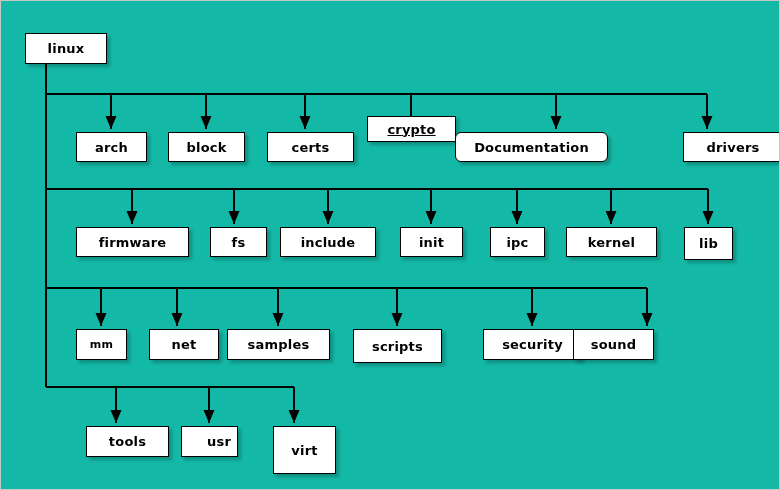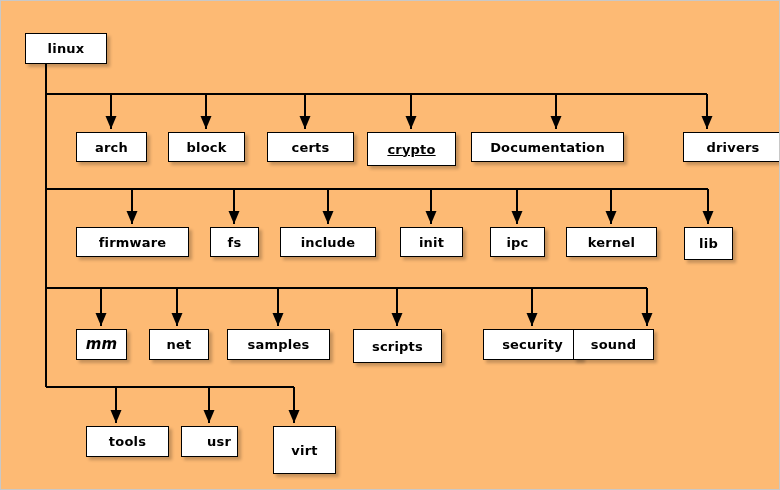--- a/index.html
+++ b/index.html
@@ -8,21 +8,21 @@
     padding: 0;
     background: #ffffff;
   }
   body {
     font-family: "DejaVu Sans", sans-serif;
   }
   #canvas {
     position: relative;
     width: 780px;
     height: 490px;
-    background: #fdba74;
+    background: #14b8a6;
     border: 1px solid #c8c8c8;
     box-sizing: border-box;
     overflow: hidden;
   }
   #edges {
     position: absolute;
     left: 0;
     top: 0;
     width: 780px;
     height: 490px;
@@ -39,22 +39,21 @@
     justify-content: center;
     font-family: "DejaVu Sans", sans-serif;
     font-size: 13px;
     font-weight: bold;
     line-height: 1;
     letter-spacing: 0.2px;
     white-space: nowrap;
     box-shadow: 3px 3px 3px rgba(0,0,0,0.22);
   }
   .node.small {
-    font-size: 15px;
-    font-style: italic;
+    font-size: 11px;
   }
 </style>
 </head>
 <body>
 
 <div id="canvas">
   <svg id="edges" viewBox="0 0 780 490" width="780" height="490" xmlns="http://www.w3.org/2000/svg">
       <line x1="45" y1="63" x2="45" y2="386" stroke="#000000" stroke-width="1.6" shape-rendering="crispEdges"></line>
       <line x1="45" y1="93" x2="706" y2="93" stroke="#000000" stroke-width="1.6" shape-rendering="crispEdges"></line>
       <line x1="110" y1="93" x2="110" y2="128" stroke="#000000" stroke-width="1.6" shape-rendering="crispEdges"></line>
@@ -103,32 +102,32 @@
       <line x1="208" y1="386" x2="208" y2="422" stroke="#000000" stroke-width="1.6" shape-rendering="crispEdges"></line>
       <polygon points="202.5,409 213.5,409 208,422" fill="#000000"></polygon>
       <line x1="293" y1="386" x2="293" y2="422" stroke="#000000" stroke-width="1.6" shape-rendering="crispEdges"></line>
       <polygon points="287.5,409 298.5,409 293,422" fill="#000000"></polygon>
     </svg>
   <div id="nodes">
       <div class="node" style="left: 24px; top: 32px; width: 82px; height: 31px;">linux</div>
       <div class="node" style="left: 75px; top: 131px; width: 71px; height: 30px;">arch</div>
       <div class="node" style="left: 167px; top: 131px; width: 77px; height: 30px;">block</div>
       <div class="node" style="left: 266px; top: 131px; width: 87px; height: 30px;">certs</div>
-      <div class="node" style="left: 366px; top: 131px; width: 89px; height: 34px; text-decoration: underline;">crypto</div>
-      <div class="node" style="left: 470px; top: 131px; width: 153px; height: 30px;">Documentation</div>
+      <div class="node" style="left: 366px; top: 115px; width: 89px; height: 26px; text-decoration: underline;">crypto</div>
+      <div class="node" style="left: 454px; top: 131px; width: 153px; height: 30px; border-radius: 6px;">Documentation</div>
       <div class="node" style="left: 682px; top: 131px; width: 100px; height: 30px;">drivers</div>
       <div class="node" style="left: 75px; top: 226px; width: 113px; height: 30px;">firmware</div>
-      <div class="node" style="left: 209px; top: 226px; width: 49px; height: 30px;">fs</div>
+      <div class="node" style="left: 209px; top: 226px; width: 57px; height: 30px;">fs</div>
       <div class="node" style="left: 279px; top: 226px; width: 96px; height: 30px;">include</div>
       <div class="node" style="left: 399px; top: 226px; width: 63px; height: 30px;">init</div>
       <div class="node" style="left: 489px; top: 226px; width: 55px; height: 30px;">ipc</div>
       <div class="node" style="left: 565px; top: 226px; width: 91px; height: 30px;">kernel</div>
       <div class="node" style="left: 683px; top: 226px; width: 49px; height: 33px;">lib</div>
       <div class="node small" style="left: 75px; top: 328px; width: 51px; height: 31px;">mm</div>
-      <div class="node" style="left: 148px; top: 328px; width: 60px; height: 31px;">net</div>
+      <div class="node" style="left: 148px; top: 328px; width: 70px; height: 31px;">net</div>
       <div class="node" style="left: 226px; top: 328px; width: 103px; height: 31px;">samples</div>
       <div class="node" style="left: 352px; top: 328px; width: 89px; height: 34px;">scripts</div>
       <div class="node" style="left: 482px; top: 328px; width: 99px; height: 31px;">security</div>
       <div class="node" style="left: 572px; top: 328px; width: 81px; height: 31px; text-align: right;">sound</div>
       <div class="node" style="left: 74px; top: 425px; width: 83px; height: 31px; margin-left: 11px;">tools</div>
       <div class="node" style="left: 180px; top: 425px; width: 57px; height: 31px; padding-left: 19px;">usr</div>
       <div class="node" style="left: 272px; top: 425px; width: 63px; height: 48px;">virt</div>
     </div>
 </div>
 

